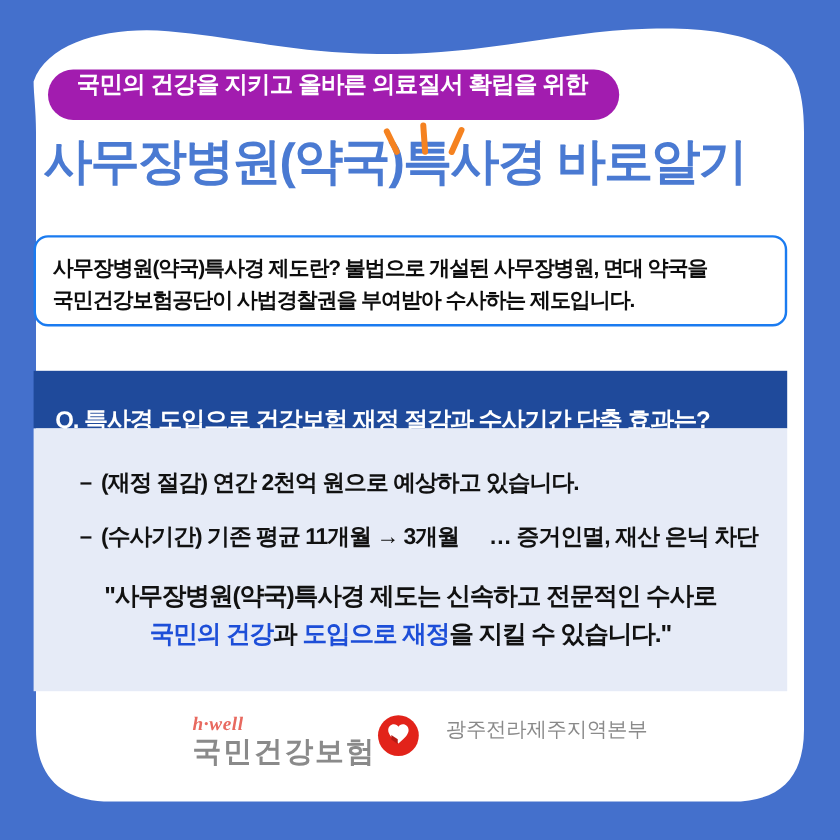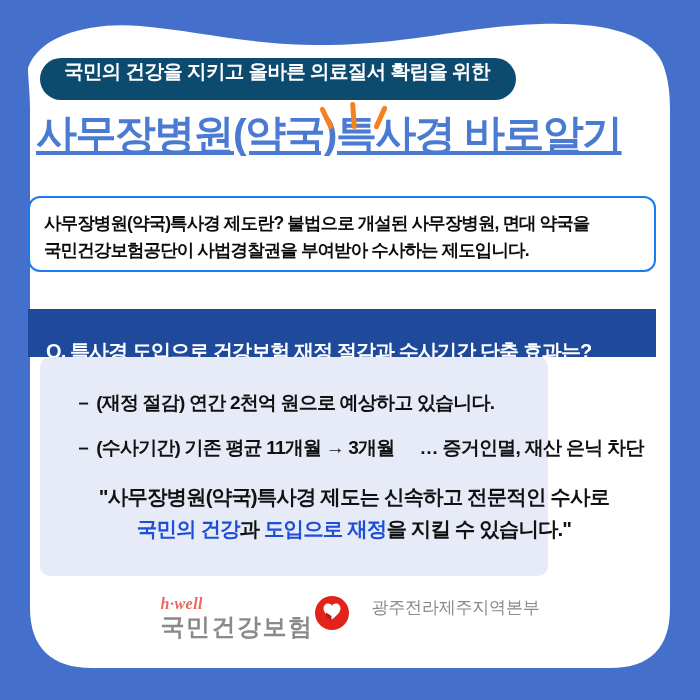--- a/index.html
+++ b/index.html
@@ -43,21 +43,21 @@
 
   
   .pill {
     position: absolute;
     left: 40px;
     top: 58px;
     height: 42px;
     padding: 0 26px 15px 24px;
     display: flex;
     align-items: center;
-    background: #0c4a6e;
+    background: #a21caf;
     border-radius: 21px;
     box-sizing: border-box;
   }
   .pill-text {
     color: #ffffff;
     font-size: 19.5px;
     font-weight: 700;
     letter-spacing: -0.6px;
     white-space: nowrap;
     line-height: 1;
@@ -68,21 +68,20 @@
     position: absolute;
     left: 36px;
     top: 112px;
     width: 640px;
     color: #4a7ad2;
     font-size: 41px;
     font-weight: 700;
     letter-spacing: -1.6px;
     line-height: 1.12;
     white-space: nowrap;
-    text-decoration: underline;
   }
 
   
   .spark {
     position: absolute;
     left: 318px;
     top: 100px;
     width: 92px;
     height: 34px;
   }
@@ -137,26 +136,25 @@
     font-weight: 700;
     letter-spacing: -0.9px;
     white-space: nowrap;
     line-height: 1;
     margin-top: 35px;
   }
 
   
   .apanel {
     position: absolute;
-    left: 40px;
+    left: 28px;
     top: 357px;
-    width: 508px;
+    width: 628px;
     height: 219px;
     background: #e6ebf7;
-    border-radius: 10px;
   }
 
   .bullets {
     position: absolute;
     left: 34px;
     top: 36px;
   }
   .bullet {
     color: #111111;
     font-size: 19px;

